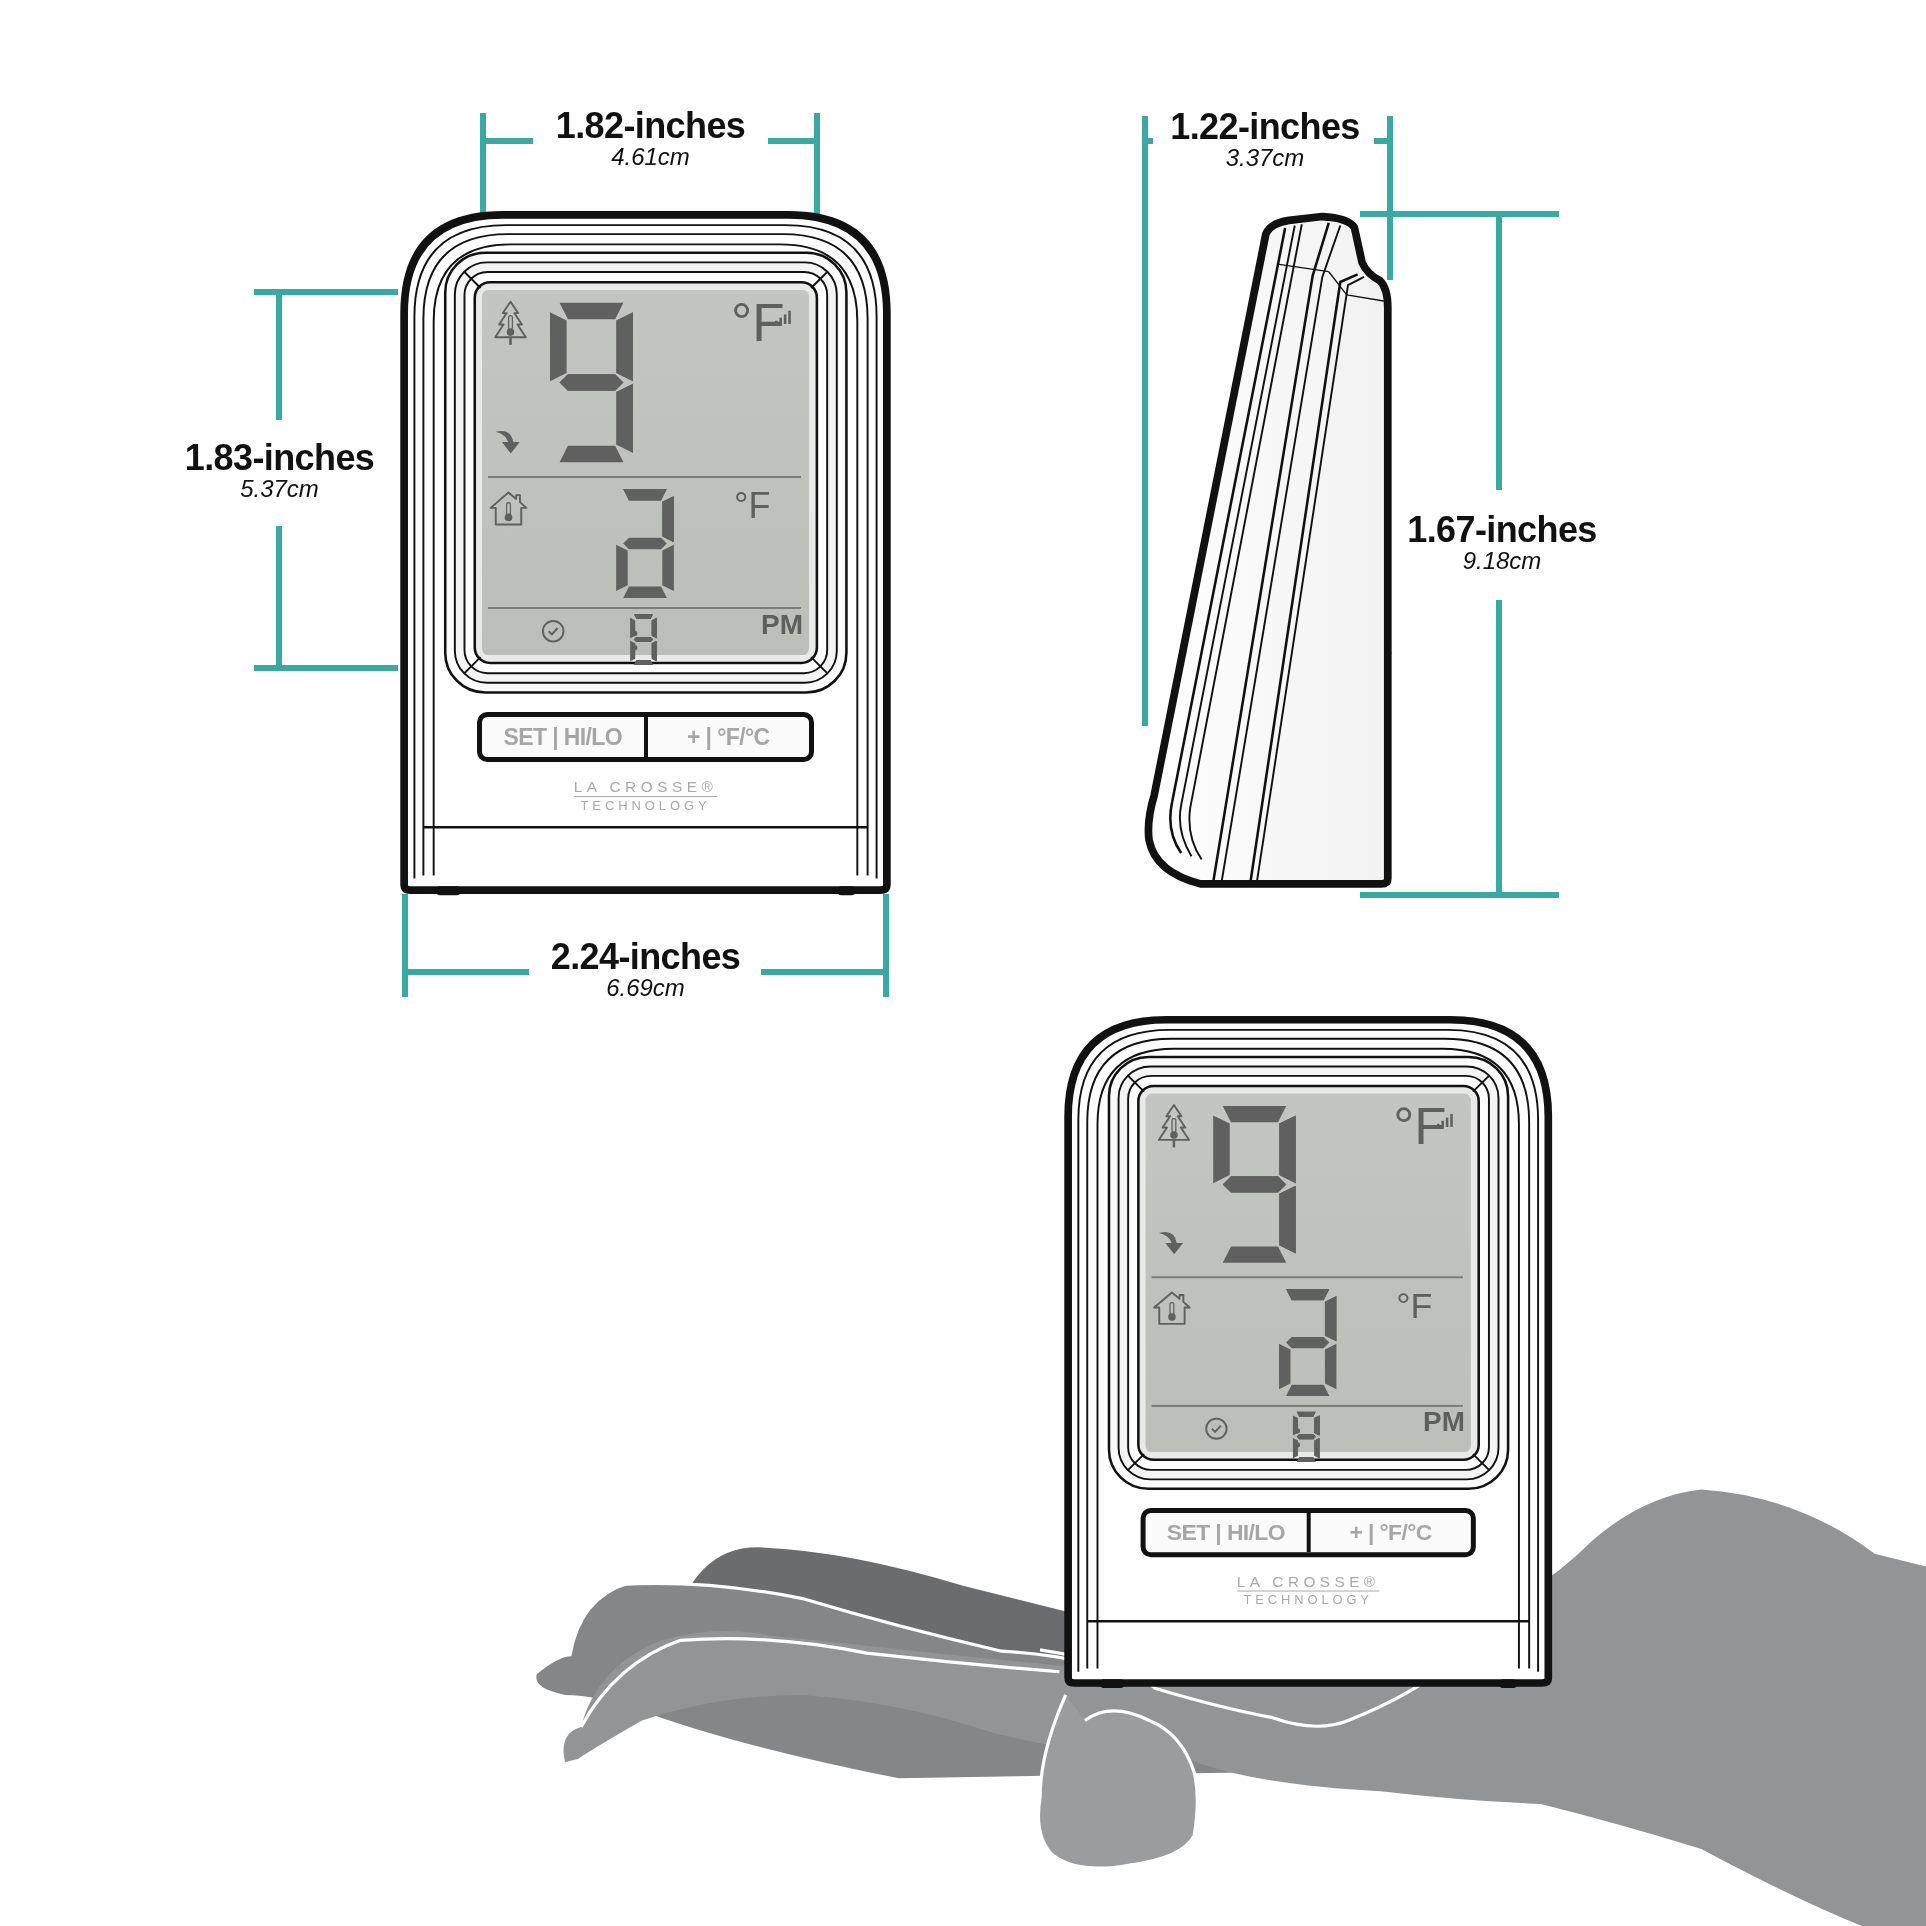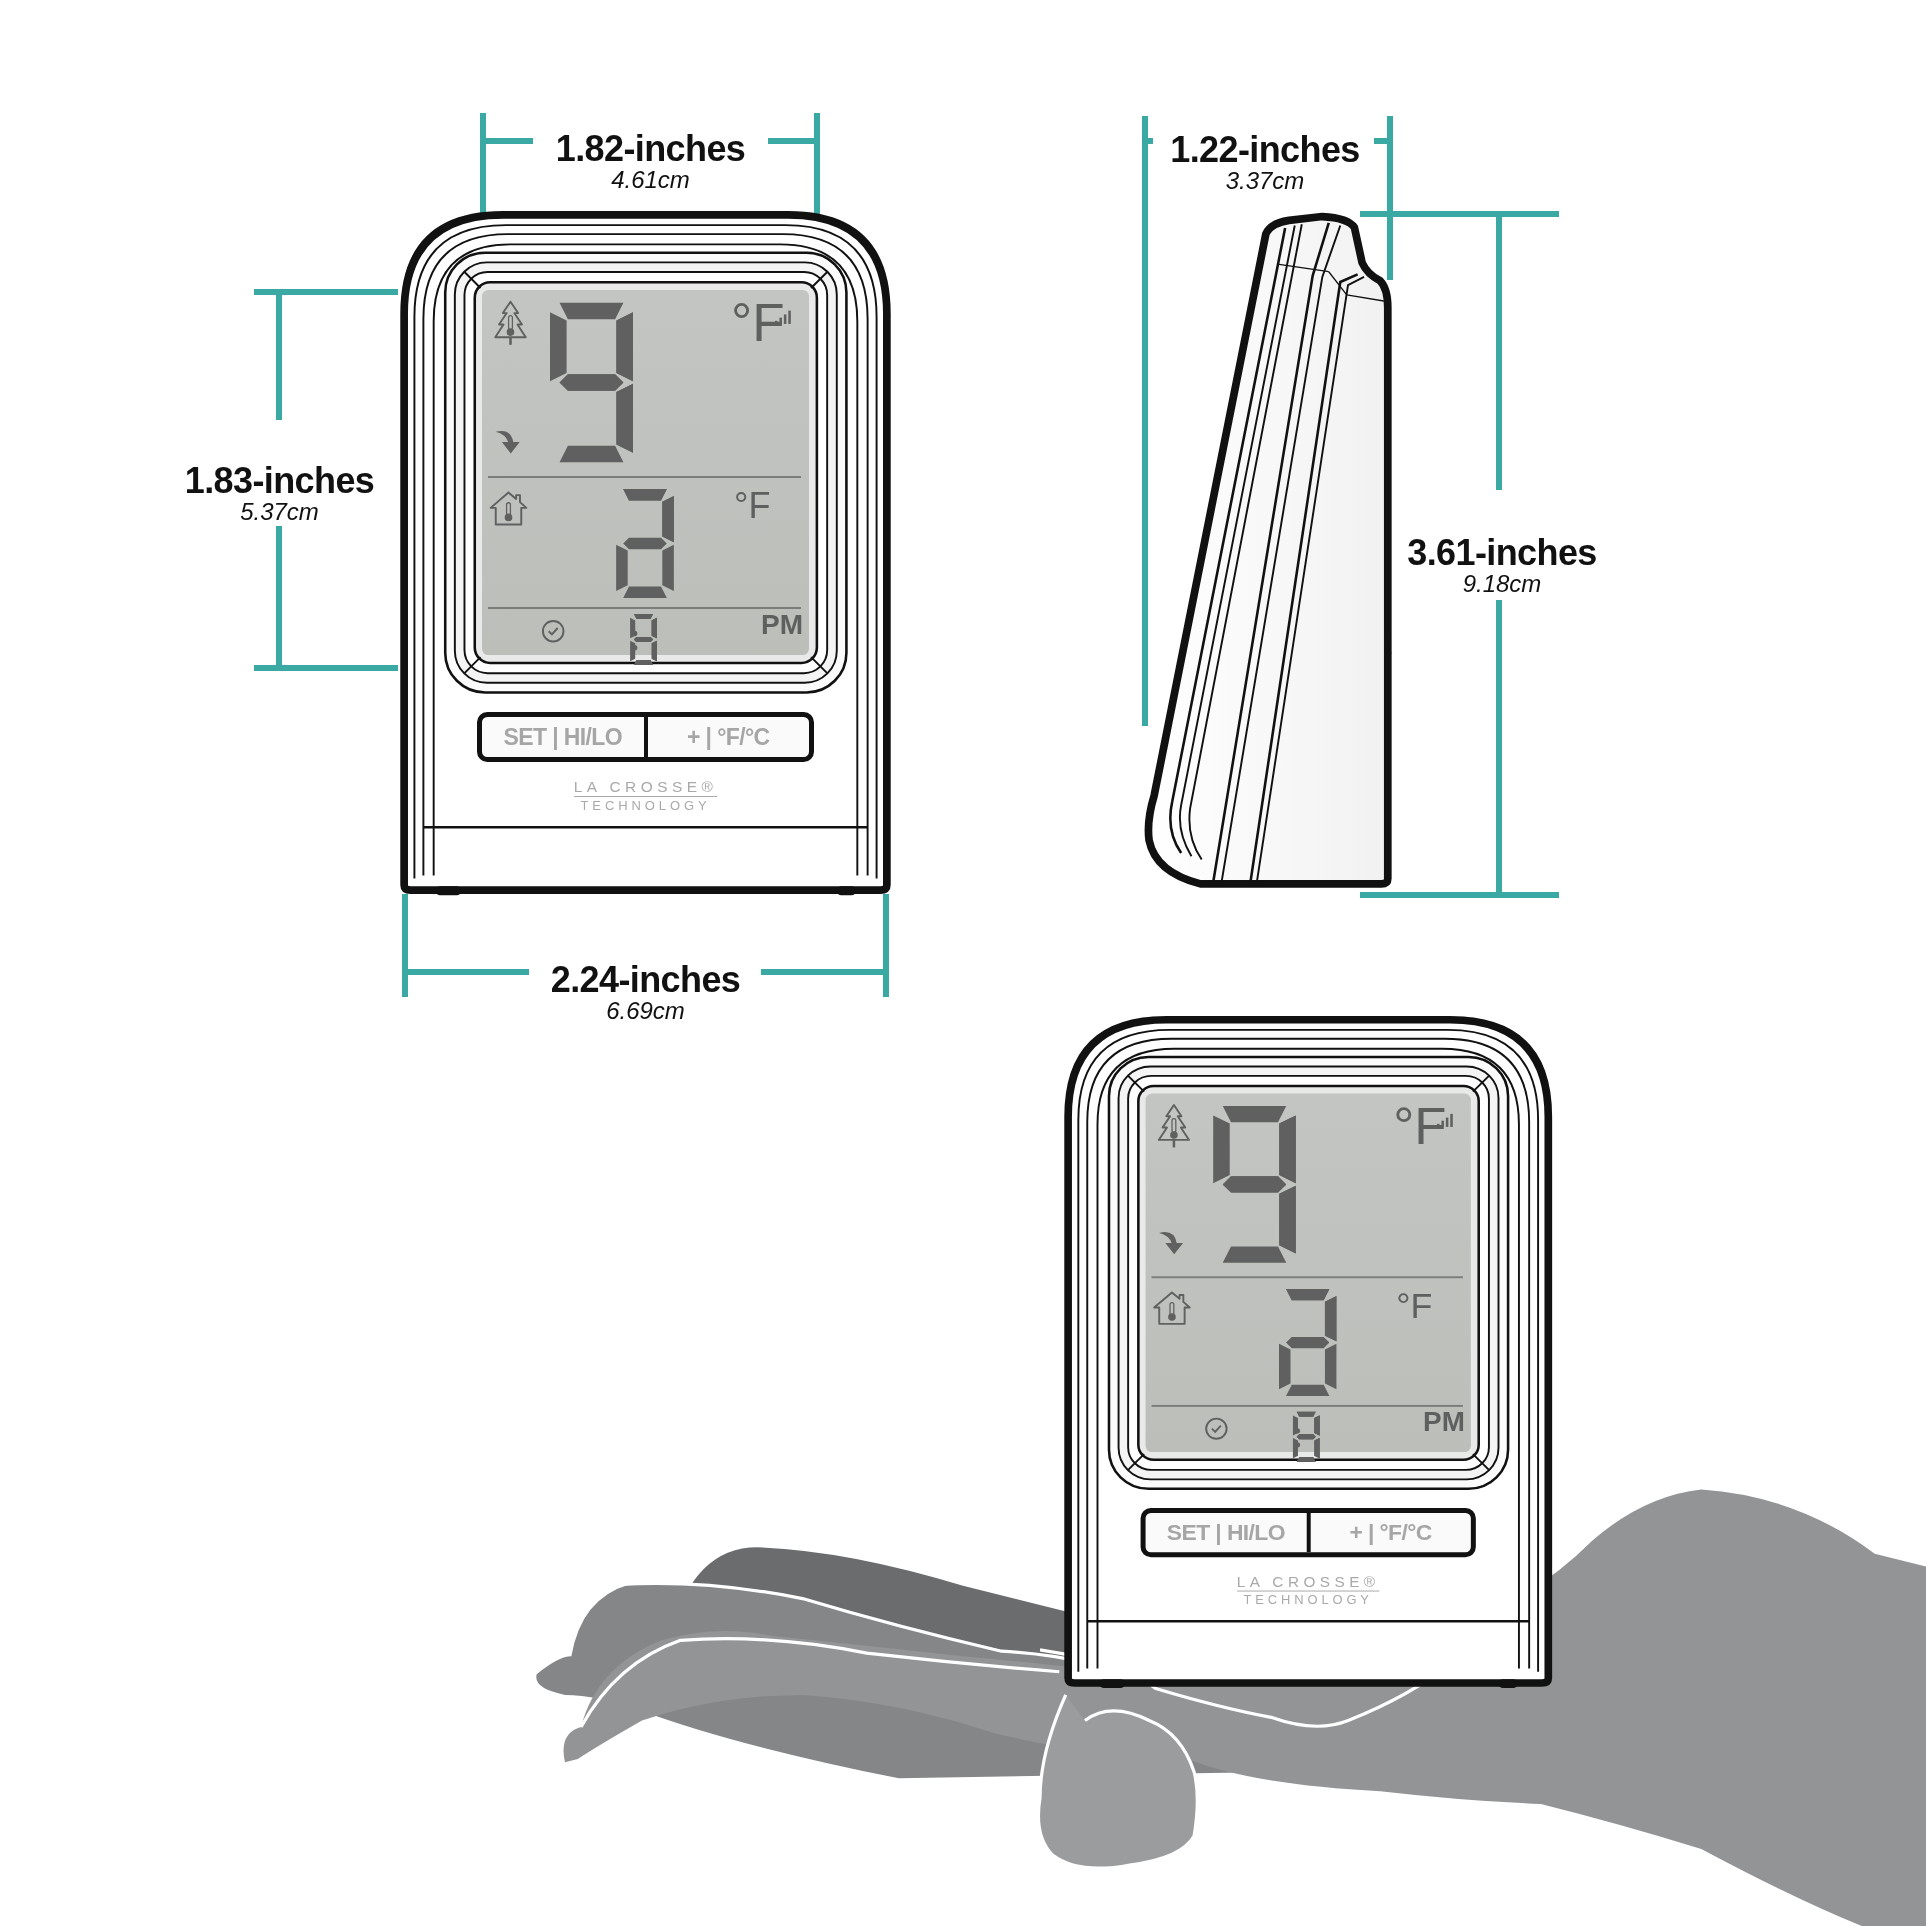--- a/index.html
+++ b/index.html
@@ -1,18 +1,18 @@
 <!DOCTYPE html>
 <html style="font-size:10.3px"><head>
 <meta charset="utf-8">
 <style>
   html, body { margin:0; padding:0; background:#ffffff; }
   body { width:1926px; height:1926px; position:relative; overflow:hidden; font-family:"Liberation Sans", sans-serif; }
   .abs { position:absolute; }
-  .dim-label { position:absolute; text-align:center; color:#111; line-height:1;margin-top:23px; }
+  .dim-label { position:absolute; text-align:center; color:#111; line-height:1; }
   .dim-label .in { font-family:"Liberation Sans", sans-serif; font-weight:700; font-size:36px; letter-spacing:-0.6px; display:block; }
   .dim-label .cm { font-family:"Liberation Sans", sans-serif; font-style:italic; font-size:24px; display:block; margin-top:1.3px; }
   .teal { background:#3aa9a3; position:absolute; }
   .device { position:absolute; }
   .device svg { position:absolute; left:0; top:0; overflow:visible; }
   .lcd { position:absolute; background:linear-gradient(180deg,#c3c5c2 0%,#bcbeba 100%); border-radius:6.4px; }
   .lcd .rule { position:absolute; height:1.9px; background:#7b7d7b; }
   .lcd .unit { position:absolute; color:#5e605f; font-family:"Liberation Sans", sans-serif; line-height:1; }
   .btn-row { position:absolute; display:flex; border:5.1px solid #111; border-radius:10.3px; background:#fafafa; overflow:hidden; box-sizing:border-box; }
   .btn { flex:1; display:flex; align-items:center; justify-content:center; color:#a6a6a6; font-family:"Liberation Sans", sans-serif; font-weight:700; letter-spacing:-0.6px; }
@@ -74,21 +74,21 @@
     <span class="cm">3.37cm</span>
   </div>
 </div>
 
 <div>
   <div class="teal" style="left:1360px;top:211px;width:199px;height:6.4px;"></div>
   <div class="teal" style="left:1360px;top:892px;width:199px;height:6.4px;"></div>
   <div class="teal" style="left:1496px;top:214px;width:6.4px;height:276px;"></div>
   <div class="teal" style="left:1496px;top:600px;width:6.4px;height:295px;"></div>
   <div class="dim-label" style="left:1393px;top:512px;width:218px;">
-    <span class="in">3.61-inches</span>
+    <span class="in">1.67-inches</span>
     <span class="cm">9.18cm</span>
   </div>
 </div>
 
 <div class="device" id="device-front" style="left:400px;top:211px;width:491px;height:683px;">
   <svg width="491" height="683" viewBox="0 0 764 1064">
 
     <path d="M 6 1050 L 6 160 Q 6 6 160 6 L 604 6 Q 758 6 758 160 L 758 1050 Q 758 1058 748 1058 L 16 1058 Q 6 1058 6 1050 Z" fill="#ffffff" stroke="#111" stroke-width="12"></path>
     <path d="M 22 1040 L 22 165 Q 22 22 165 22 L 600 22 Q 742 22 742 165 L 742 1040" fill="none" stroke="#111" stroke-width="3"></path>
     <path d="M 36 1035 L 36 168 Q 36 36 168 36 L 596 36 Q 728 36 728 168 L 728 1035" fill="none" stroke="#111" stroke-width="3"></path>

